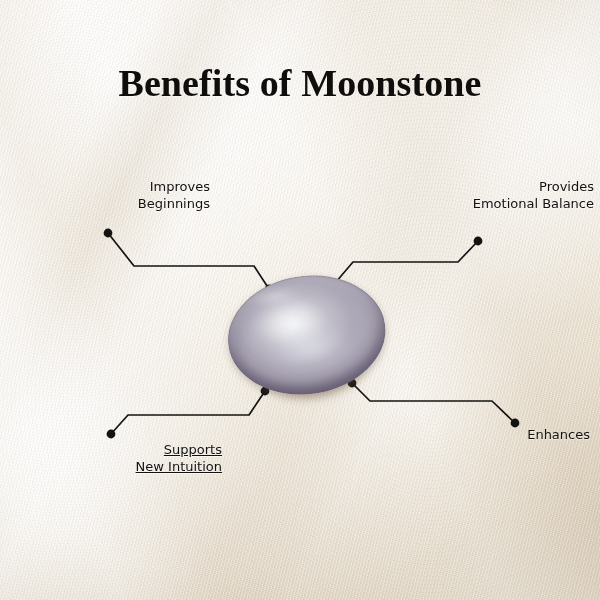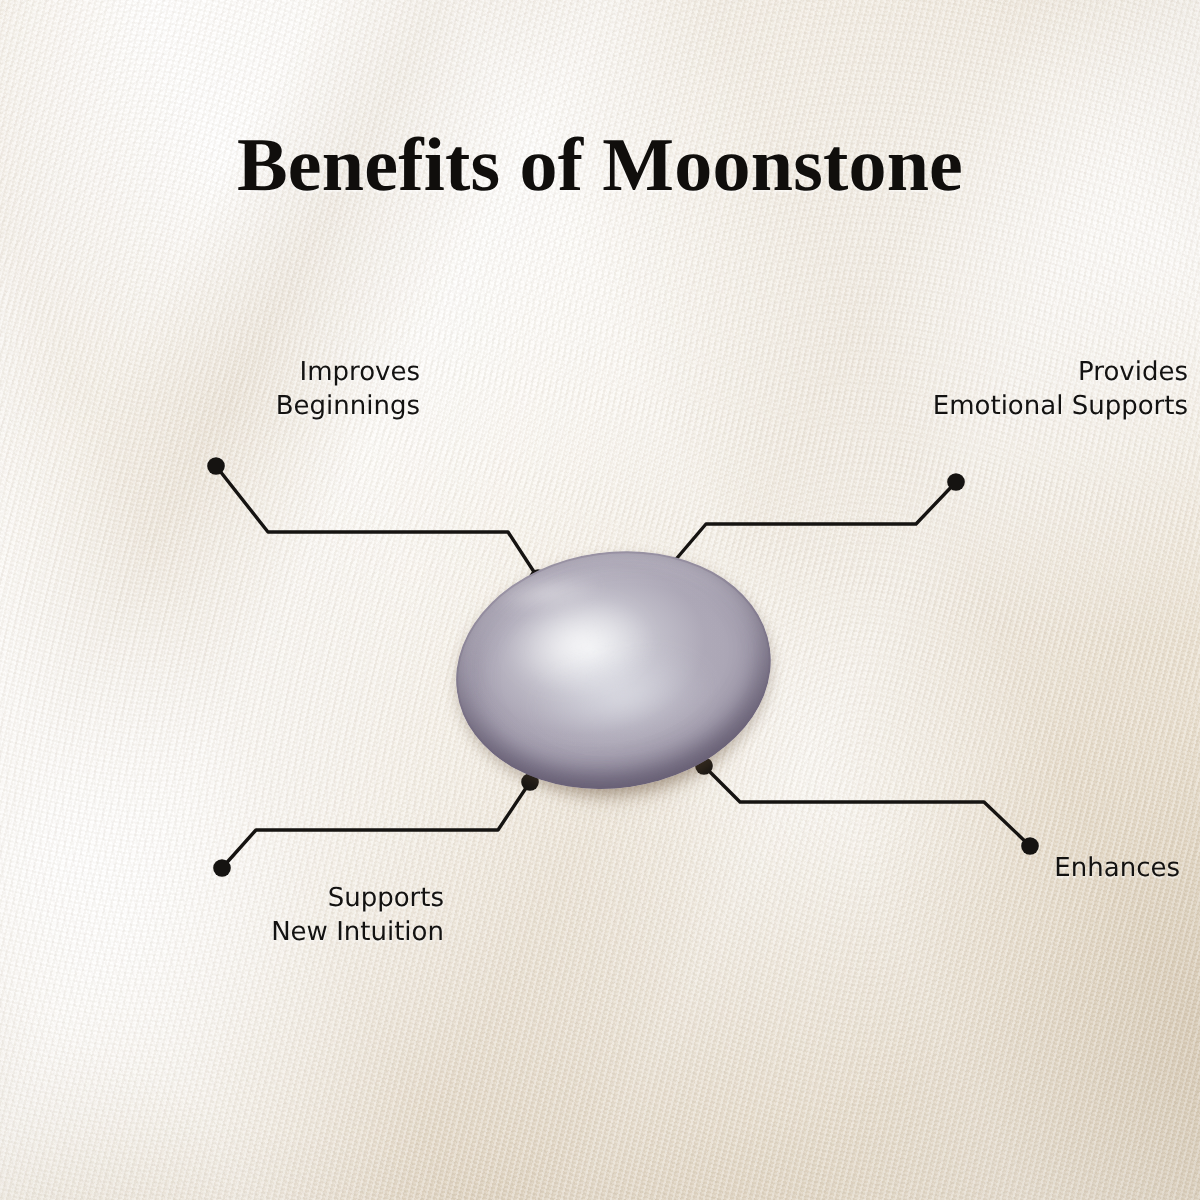--- a/index.html
+++ b/index.html
@@ -120,21 +120,21 @@
     line-height: 1.33;
     color: #131211;
     text-align: right;
     white-space: nowrap;
     text-shadow: 0 1px 1px rgba(255,255,255,0.6);
   }
   .label span { display: block; }
 
   .label-improves-intuition        { left: 30px;  top: 178px; width: 180px; }
   .label-provides-emotional-balance{ left: 372px; top: 178px; width: 222px; }
-  .label-supports-new-beginnings   { left: 4px;   top: 441px; width: 218px; }
+  .label-supports-new-beginnings   { left: 4px;   top: 441px; width: 218px; text-decoration: underline; }
   .label-enhances-inner-peace      { left: 398px; top: 426px; width: 192px; }
 
   
   .gem-wrap {
     position: absolute;
     left: 228px;
     top: 276px;
     width: 158px;
     height: 122px;
     transform: rotate(-8deg);
@@ -251,21 +251,21 @@
     </div>
   </div>
 
   <div class="label label-improves-intuition">
     <span>Improves</span>
     <span>Beginnings</span>
   </div>
 
   <div class="label label-provides-emotional-balance">
     <span>Provides</span>
-    <span>Emotional Supports</span>
+    <span>Emotional Balance</span>
   </div>
 
   <div class="label label-supports-new-beginnings">
     <span>Supports</span>
     <span>New Intuition</span>
   </div>
 
   <div class="label label-enhances-inner-peace">
     <span>Enhances</span>
   </div>

